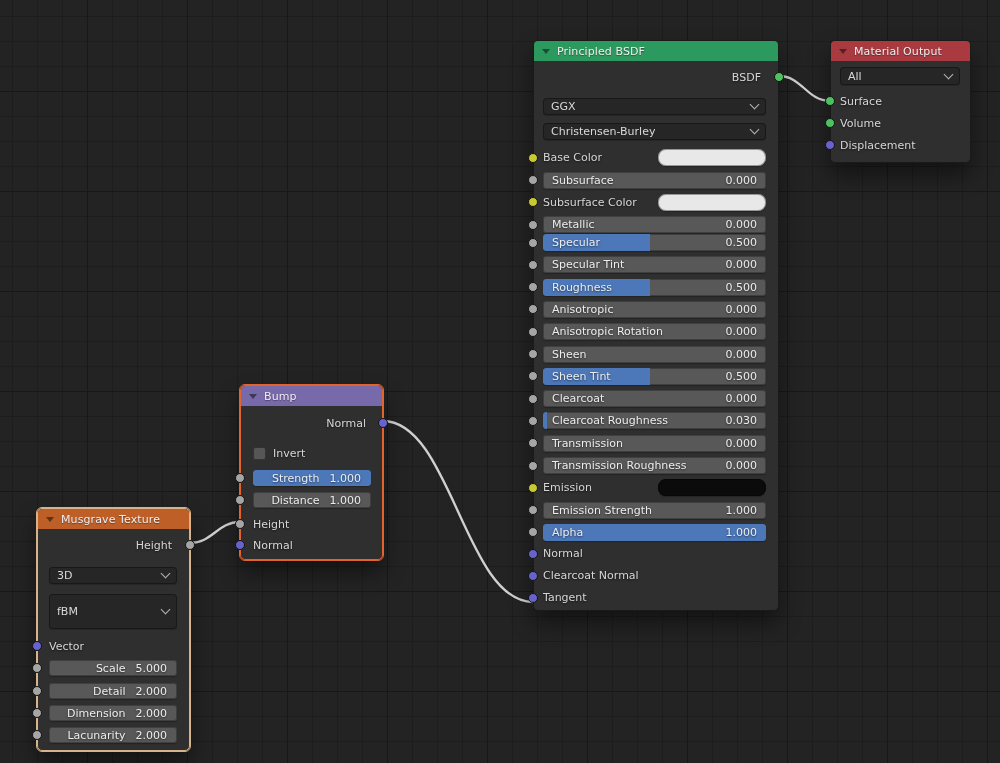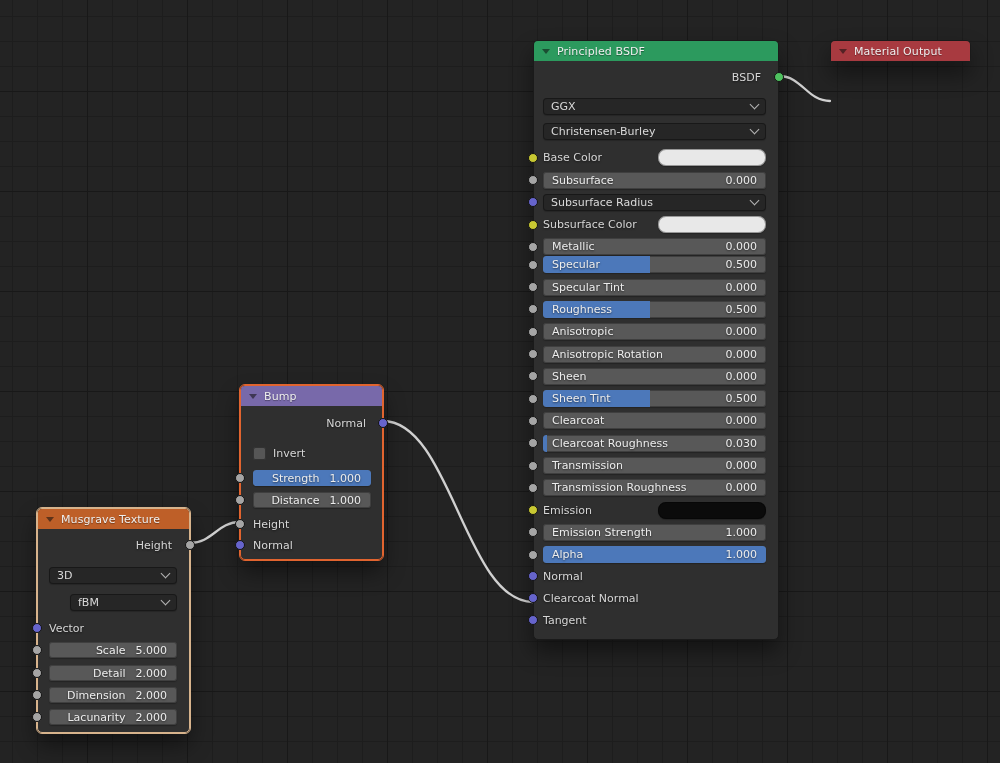--- a/index.html
+++ b/index.html
@@ -75,21 +75,21 @@
           <div class="row row-out" style="margin-top: 7px; height: 18px;">
             <span class="lbl">Height</span>
             <span class="sock sock-r" style="background: rgb(165, 165, 165);"></span>
           </div>
           <div class="row" style="margin-top: 13px; height: 17px;">
             <div class="dd">
               <span>3D</span>
               <span class="chev"></span>
             </div>
           </div>
-          <div class="row" style="margin-top: 10px; height: 17px; margin-left: 21px;">
+          <div class="row" style="margin-top: 10px; height: 35px;">
             <div class="dd">
               <span>fBM</span>
               <span class="chev"></span>
             </div>
           </div>
           <div class="row" style="margin-top: 8px; height: 18px;">
             <span class="lbl">Vector</span>
             <span class="sock sock-l" style="background: rgb(102, 100, 204);"></span>
           </div>
           <div class="row" style="margin-top: 5px; height: 16px;">
@@ -159,21 +159,21 @@
             <span class="lbl">Normal</span>
             <span class="sock sock-l" style="background: rgb(102, 100, 204);"></span>
           </div>
         </div>
       </div>
       <div class="node" style="left: 533px; top: 40px; width: 246px; --pl: 9px; --pr: 12px; border-color: rgb(26, 26, 26);">
         <div class="header" style="background: rgb(44, 154, 94);">
           <span class="tri"></span>
           <span>Principled BSDF</span>
         </div>
-        <div class="body" style="padding: 0px 12px 10px 9px;">
+        <div class="body" style="padding: 0px 12px 3px 9px;">
           <div class="row row-out" style="margin-top: 7px; height: 18px;">
             <span class="lbl">BSDF</span>
             <span class="sock sock-r" style="background: rgb(78, 193, 95);"></span>
           </div>
           <div class="row" style="margin-top: 12px; height: 17px;">
             <div class="dd">
               <span>GGX</span>
               <span class="chev"></span>
             </div>
           </div>
@@ -187,27 +187,20 @@
             <span class="lbl">Base Color</span>
             <button class="swatch" style="background: rgb(232, 232, 232); border: none;"></button>
             <span class="sock sock-l" style="background: rgb(200, 200, 50);"></span>
           </div>
           <div class="row" style="margin-top: 5.5px; height: 17px;">
             <div class="slider align-between">
               <span class="txt">Subsurface</span>
               <span class="txt">0.000</span>
             </div>
             <span class="sock sock-l" style="background: rgb(165, 165, 165);"></span>
-          </div>
-          <div class="row" style="margin-top: 5.3px; height: 17px;">
-            <div class="dd">
-              <span>Subsurface Radius</span>
-              <span class="chev"></span>
-            </div>
-            <span class="sock sock-l" style="background: rgb(102, 100, 204);"></span>
           </div>
           <div class="row" style="margin-top: 5.3px; height: 17px;">
             <span class="lbl">Subsurface Color</span>
             <button class="swatch" style="background: rgb(232, 232, 232); border: none;"></button>
             <span class="sock sock-l" style="background: rgb(200, 200, 50);"></span>
           </div>
           <div class="row" style="margin-top: 5.3px; height: 17px;">
             <div class="slider align-between">
               <span class="txt">Metallic</span>
               <span class="txt">0.000</span>
@@ -327,15 +320,35 @@
             <span class="lbl">Tangent</span>
             <span class="sock sock-l" style="background: rgb(102, 100, 204);"></span>
           </div>
         </div>
       </div>
       <div class="node" style="left: 830px; top: 40px; width: 141px; --pl: 9px; --pr: 10px; border-color: rgb(26, 26, 26);">
         <div class="header" style="background: rgb(168, 58, 64);">
           <span class="tri"></span>
           <span>Material Output</span>
         </div>
+        <div class="body" style="padding: 0px 10px 8px 9px;">
+          <div class="row" style="margin-top: 6px; height: 18px;">
+            <div class="dd">
+              <span>All</span>
+              <span class="chev"></span>
+            </div>
+          </div>
+          <div class="row" style="margin-top: 7px; height: 18px;">
+            <span class="lbl">Surface</span>
+            <span class="sock sock-l" style="background: rgb(78, 193, 95);"></span>
+          </div>
+          <div class="row" style="margin-top: 4px; height: 18px;">
+            <span class="lbl">Volume</span>
+            <span class="sock sock-l" style="background: rgb(78, 193, 95);"></span>
+          </div>
+          <div class="row" style="margin-top: 4px; height: 18px;">
+            <span class="lbl">Displacement</span>
+            <span class="sock sock-l" style="background: rgb(102, 100, 204);"></span>
+          </div>
+        </div>
       </div>
     </div>
 </div>
 
 </body></html>

